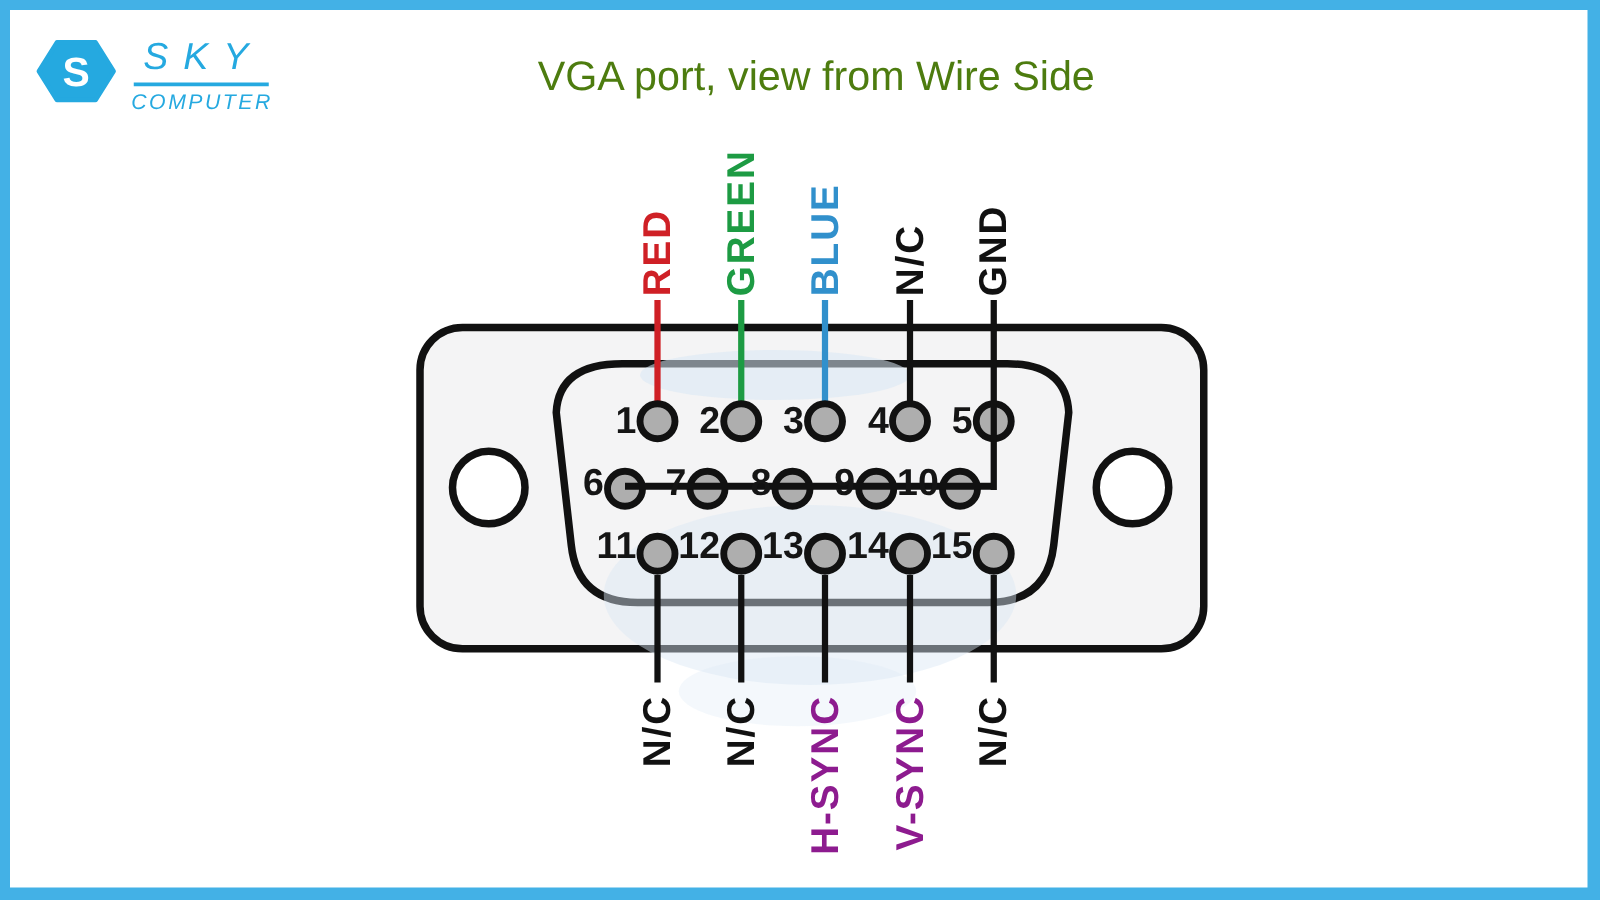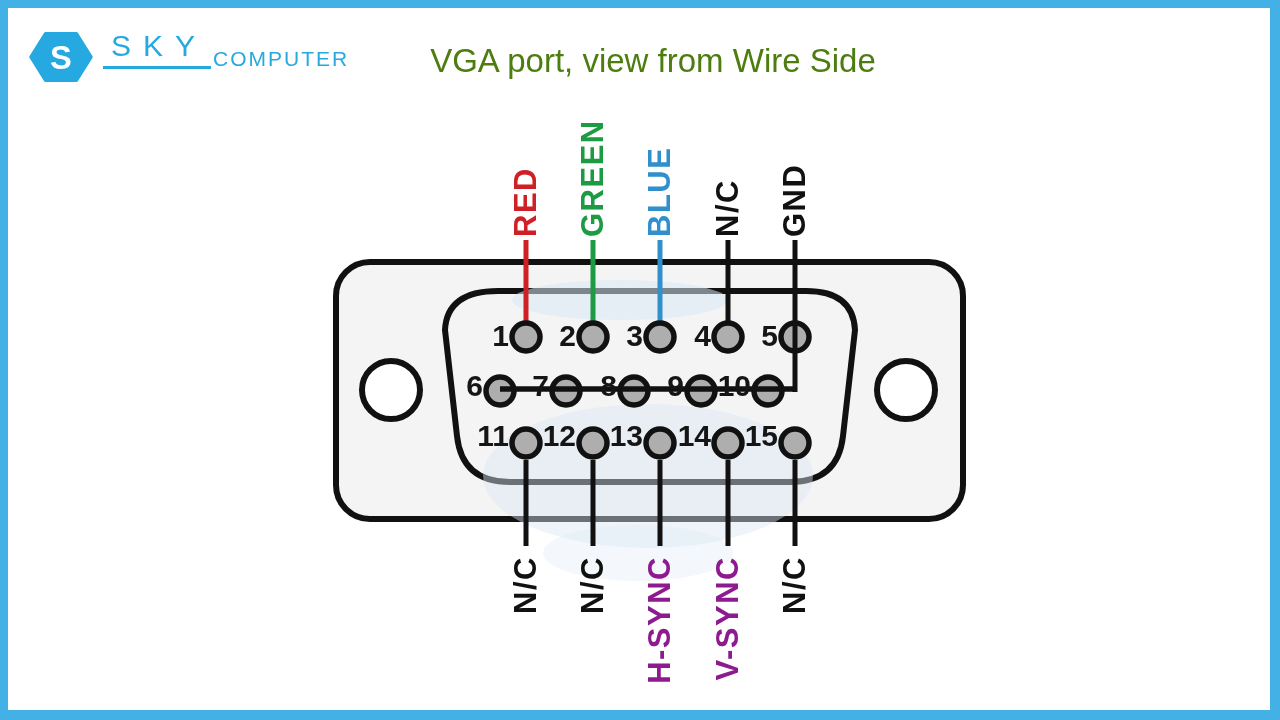--- a/index.html
+++ b/index.html
@@ -12,28 +12,28 @@
     border-width:8px 10px 10px 8px;
     overflow:hidden;
     font-family:"Liberation Sans", sans-serif;
   }
   
   .logo{
     position:absolute;left:20px;top:22px;
     display:flex;align-items:flex-start;gap:9px;
   }
   .logo-mark{display:block;width:66px;height:50px;margin-top:2px;}
-  .logo-text{display:flex;flex-direction:row;align-items:flex-end;padding-top:1px;}
+  .logo-text{display:flex;flex-direction:column;align-items:center;padding-top:1px;font-style:italic;}
   .logo-sky{
     font-size:30px;letter-spacing:12px;font-weight:400;
     line-height:1;padding:0 4px 5px 8px;
     border-bottom:3px solid currentColor;
   }
   .logo-computer{
-    font-size:21px;letter-spacing:2px;font-weight:400;
+    font-size:17px;letter-spacing:2px;font-weight:400;
     line-height:1;margin-top:4px;padding-left:2px;
   }
   
   .title{
     position:absolute;left:645px;top:34px;transform:translateX(-50%);
     margin:0;font-size:33px;font-weight:400;color:#4d7c0f;white-space:nowrap;
   }
   
   #pinout{position:absolute;left:0;top:0;}
   #pinout text{font-family:"Liberation Sans", sans-serif;font-weight:bold;}

